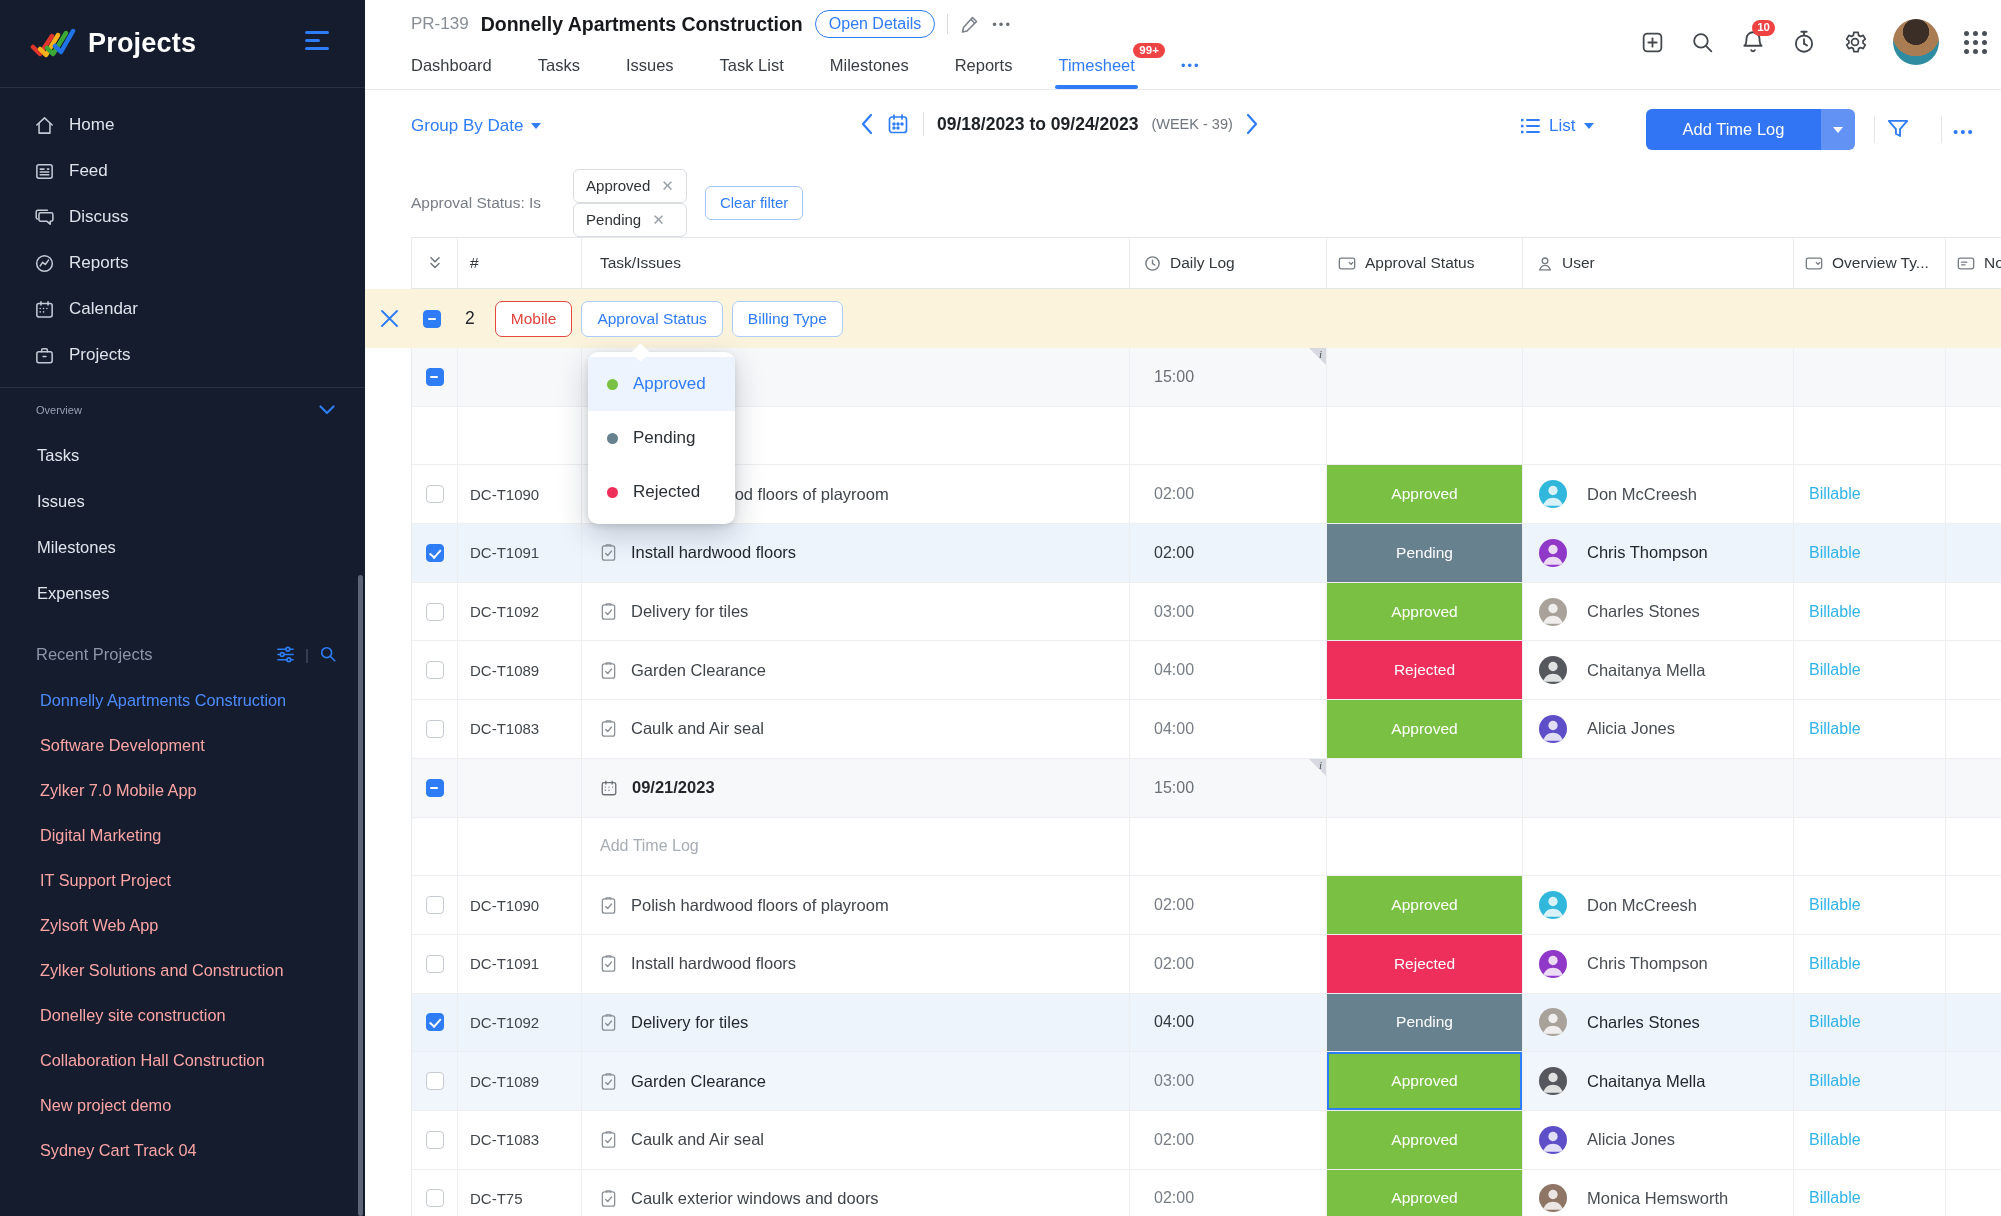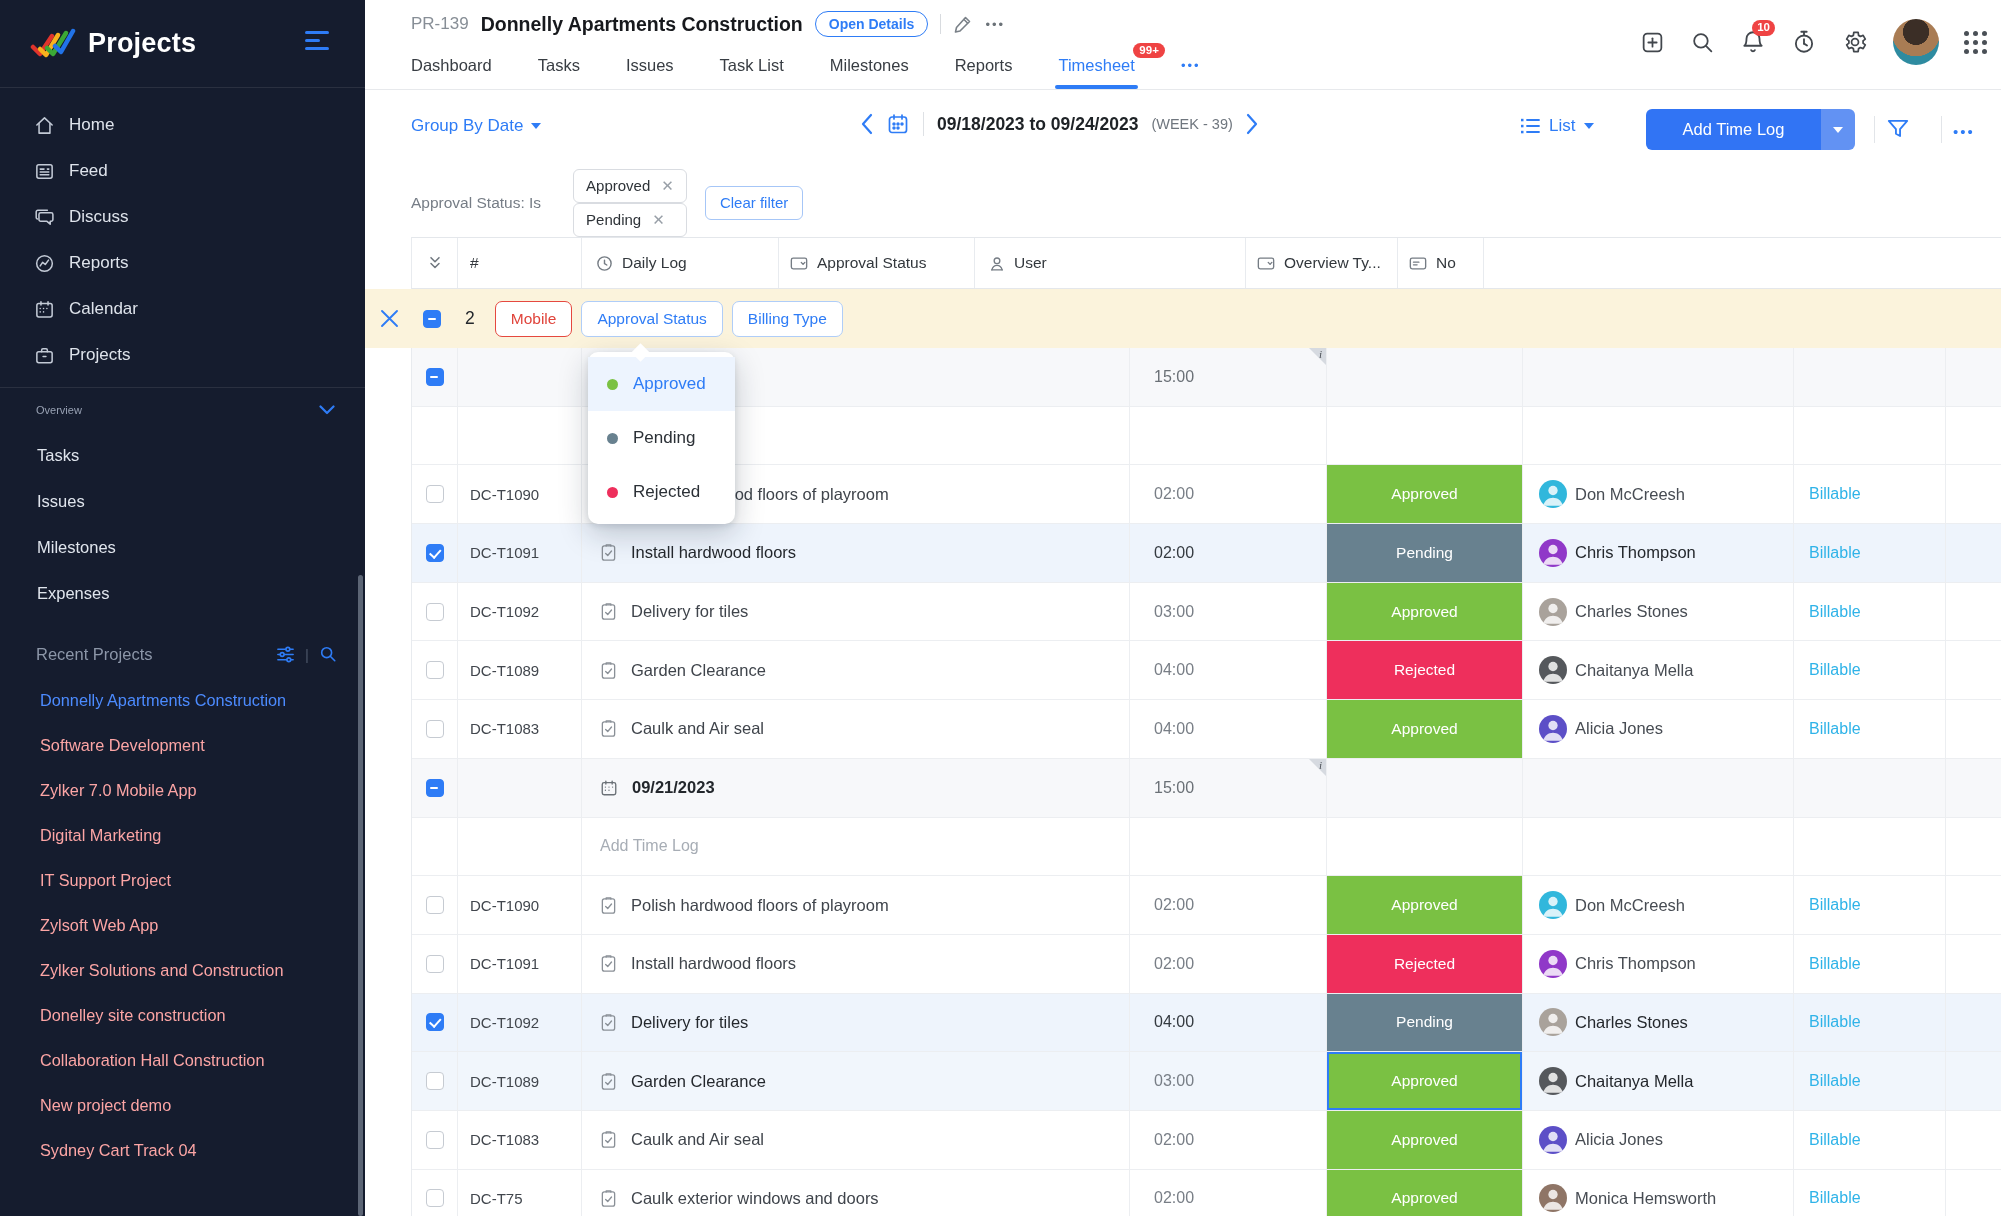--- a/index.html
+++ b/index.html
@@ -35,21 +35,21 @@
   .proj-item { height:45px; display:flex; align-items:center; padding:0 24px 0 40px; color:#fca5a5; font-size:16.3px;
     white-space:nowrap; overflow:hidden; cursor:pointer; }
   .proj-item.active { color:#4C8BFF; }
   .side-scroll { position:absolute; right:2px; top:575px; width:5px; height:641px; background:rgba(180,190,205,.45); border-radius:3px; }
 
   
   .topbar { position:absolute; left:365px; top:0; width:1636px; height:90px; background:#fff; border-bottom:1px solid #E7E9EC; }
   .title-row { position:absolute; left:46px; top:8px; height:32px; display:flex; align-items:center; gap:12px; }
   .proj-code { color:#878E96; font-size:17px; }
   .proj-title { color:#17191D; font-size:19.5px; font-weight:700; }
-  .open-details { border:1.5px solid #2E7CF6; color:#2E7CF6; border-radius:15px; padding:4px 13px; font-size:14px; font-weight:700; background:#fff; cursor:pointer; }
+  .open-details { border:1.5px solid #2E7CF6; color:#2E7CF6; border-radius:15px; padding:4px 13px; font-size:16px; font-weight:400; background:#fff; cursor:pointer; }
   .tb-div { width:1px; height:20px; background:#D8DBDF; }
   .dots { color:#6B7278; font-size:13px; letter-spacing:2px; cursor:pointer; }
   .dots.blue { color:#2E7CF6; }
 
   .tabs-row { position:absolute; left:46px; top:40px; height:50px; display:flex; align-items:center; gap:46px; }
   .tab { font-size:16.5px; color:#383D43; position:relative; cursor:pointer; white-space:nowrap; }
   .tab.active { color:#2E7CF6; }
   .tab.active::after { content:""; position:absolute; left:-3px; right:-3px; bottom:-14px; height:4px; background:#2E7CF6; border-radius:3px; }
   .tab-badge { position:absolute; top:-13px; right:-30px; background:#EF4343; color:#fff; font-size:11.5px; font-weight:700;
     border-radius:9px; padding:2px 6px; line-height:1; }
@@ -113,21 +113,21 @@
   .group-date { color:#23272C; font-size:16.5px; font-weight:700; }
   .addlog-text { color:#A7ADB5; font-size:16px; }
   .c-daily { padding-left:24px; color:#787E86; font-size:16px; }
   .selrow .c-daily { color:#343A40; font-weight:500; }
   .group .c-daily { color:#6A7076; }
   .corner { position:absolute; top:0; right:0; width:0; height:0; border-left:17px solid transparent; border-top:17px solid #D6DAE0; }
   .corner-i { position:absolute; top:0; right:4px; font-style:italic; font-family:"Liberation Serif","DejaVu Serif",serif; font-size:11px; color:#4A4F55; z-index:1; }
   .c-status { padding:0; }
   .status-block { width:100%; height:100%; display:flex; align-items:center; justify-content:center; color:#fff; font-size:15.5px; }
   .status-block.focus { outline:2px solid #2E7CF6; outline-offset:-2px; }
-  .c-user { padding-left:16px; gap:8px; }
+  .c-user { padding-left:16px; gap:20px; }
   .user-name { color:#474C53; font-size:16.5px; }
   .selrow .user-name, .hl .user-name { color:#24282D; font-weight:500; }
   .av { width:28px; height:28px; border-radius:50%; position:relative; overflow:hidden; flex:none; }
   .av svg { position:absolute; left:0; top:0; }
   .c-bill { padding-left:15px; font-size:16px; cursor:pointer; }
 
   .cb { width:18px; height:18px; border:1.5px solid #C6CBD2; border-radius:4px; background:#fff; position:relative; cursor:pointer; }
   .cb.ind { background:#2E7CF6; border-color:#2E7CF6; }
   .cb.ind::after { content:""; position:absolute; left:3.5px; top:7px; width:8px; height:2.6px; background:#fff; border-radius:1px; }
   .cb.checked { background:#2E7CF6; border-color:#2E7CF6; }
@@ -427,20 +427,23 @@
       <span>
         <svg width="16" height="16" viewBox="0 0 18 18" fill="none" stroke="#6F767E" stroke-width="1.7" stroke-linecap="round" stroke-linejoin="round">
           <path d="M4.5 3 9 7.5 13.5 3"></path>
           <path d="M4.5 9.5 9 14l4.5-4.5"></path>
         </svg>
       </span>
     </div>
     <div class="th" style="width: 124px; padding-left: 12px;">
       <span>#</span>
     </div>
+    <div class="th" style="width: 548px; padding-left: 18px;">
+      <span>Task/Issues</span>
+    </div>
     <div class="th" style="width: 197px; padding-left: 14px;">
       <span>
         <svg width="17" height="17" viewBox="0 0 18 18" fill="none" stroke="#757C84" stroke-width="1.5" stroke-linecap="round">
           <circle cx="9" cy="9" r="7"></circle>
           <path d="M9 5.5V9l2.4 1.6"></path>
         </svg>
       </span>
       <span>Daily Log</span>
     </div>
     <div class="th" style="width: 196px; padding-left: 11px;">

